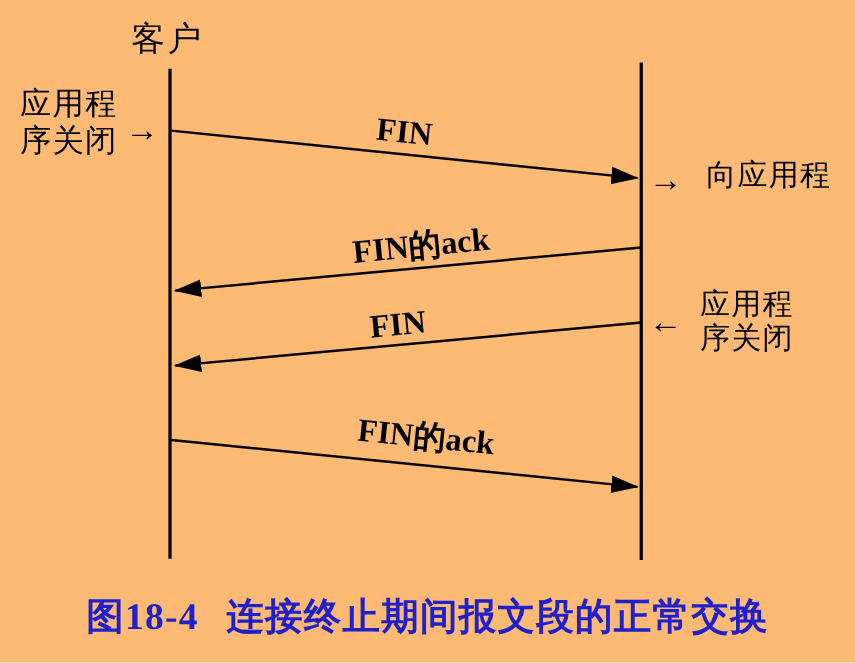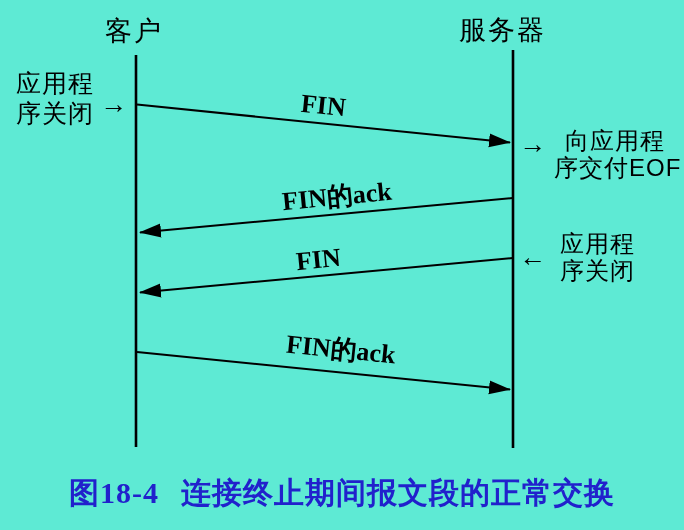--- a/index.html
+++ b/index.html
@@ -4,21 +4,21 @@
 <style>
   html, body {
     margin: 0;
     padding: 0;
     background: #ffffff;
   }
   #figure {
     position: relative;
     width: 684px;
     height: 530px;
-    background: #5eead4;
+    background: #fdba74;
     font-family: "Liberation Sans", sans-serif;
     color: #000000;
     overflow: hidden;
   }
   #diagram-svg {
     position: absolute;
     left: 0;
     top: 0;
     width: 684px;
     height: 530px;
@@ -99,36 +99,34 @@
     <line x1="136" y1="55" x2="136" y2="447" stroke="#000" stroke-width="2.6"></line>
     <line x1="513" y1="50" x2="513" y2="448" stroke="#000" stroke-width="2.6"></line>
 
     <line x1="137" y1="104.5" x2="510" y2="142.5" stroke="#000" stroke-width="2" marker-end="url(#arrowhead)"></line>
     <line x1="513" y1="198" x2="140" y2="232.5" stroke="#000" stroke-width="2" marker-end="url(#arrowhead)"></line>
     <line x1="513" y1="258" x2="140" y2="292.5" stroke="#000" stroke-width="2" marker-end="url(#arrowhead)"></line>
     <line x1="137" y1="352" x2="510" y2="389.5" stroke="#000" stroke-width="2" marker-end="url(#arrowhead)"></line>
   </svg>
 
   <div class="participant" id="participant-client">客户</div>
-  <div class="participant" id="participant-server">服务器</div>
 
   <div class="msg-label" id="msg-label-0">FIN</div>
   <div class="msg-label" id="msg-label-1">FIN的ack</div>
   <div class="msg-label" id="msg-label-2">FIN</div>
   <div class="msg-label" id="msg-label-3">FIN的ack</div>
 
   <div class="annotation-text" id="annot-left-text">
     <div>应用程</div>
     <div>序关闭</div>
   </div>
   <div class="annot-arrow" id="annot-left-arrow">→</div>
 
   <div class="annotation-text" id="annot-right1-text">
     <div class="line-indent">向应用程</div>
-    <div>序交付EOF</div>
   </div>
   <div class="annot-arrow" id="annot-right1-arrow">→</div>
 
   <div class="annotation-text" id="annot-right2-text">
     <div>应用程</div>
     <div>序关闭</div>
   </div>
   <div class="annot-arrow" id="annot-right2-arrow">←</div>
 
   <div id="caption">

